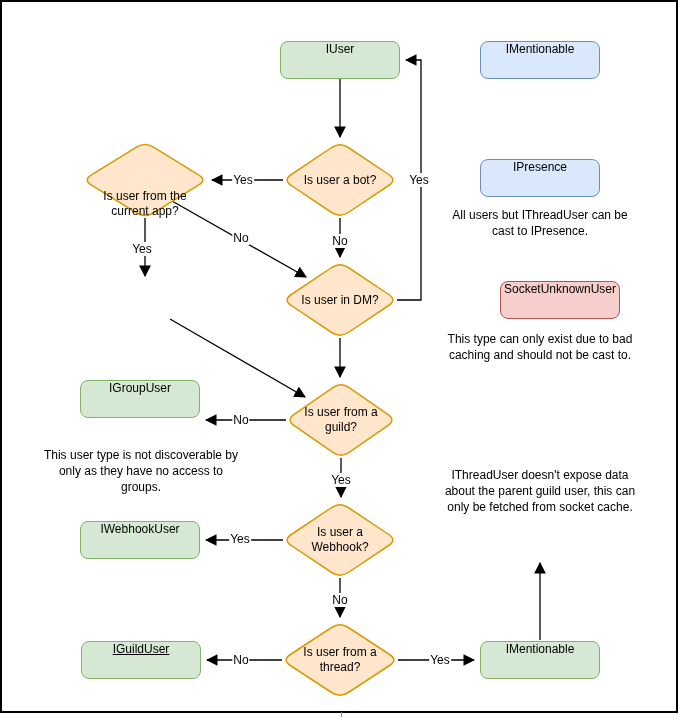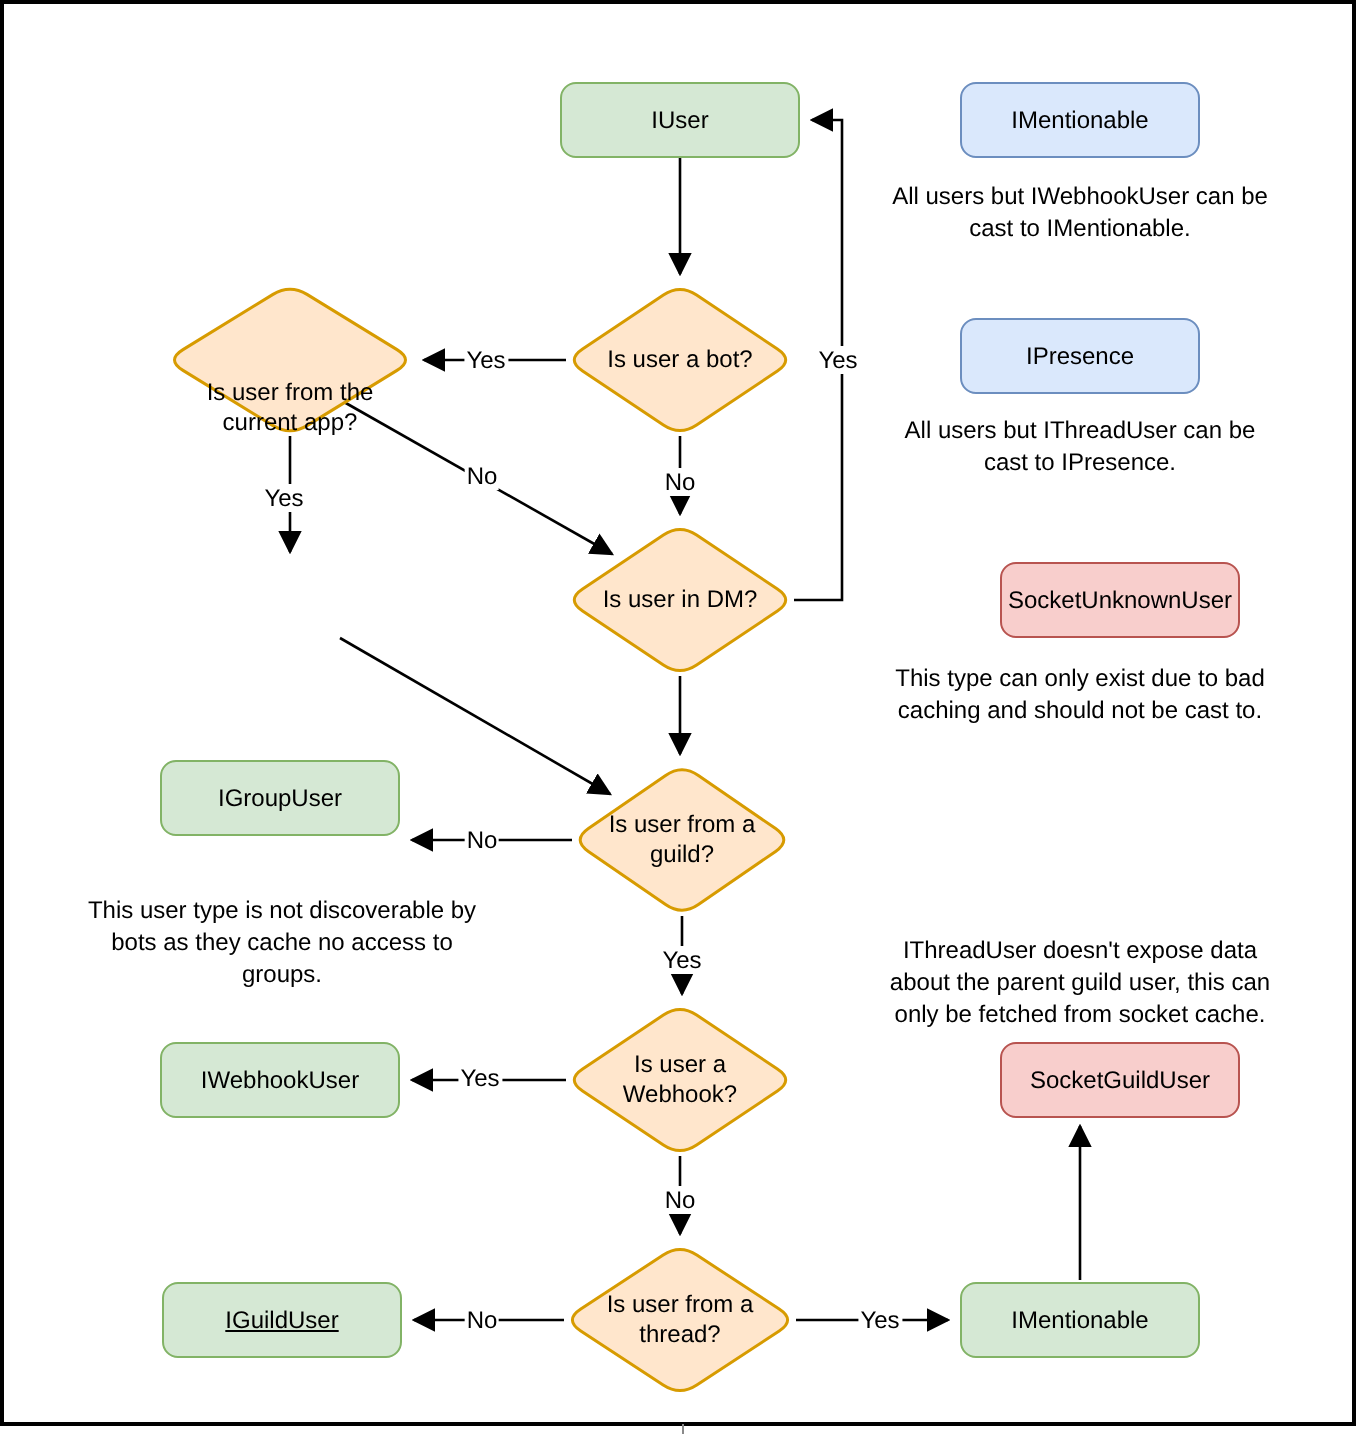--- a/index.html
+++ b/index.html
@@ -42,21 +42,21 @@
     stroke-width: 1.5;
   }
   .node {
     position: absolute;
     width: 120px;
     height: 38px;
     border-radius: 8px;
     border: 1.5px solid #000;
     box-sizing: border-box;
     display: flex;
-    align-items: center;
+    align-items: flex-start;
     justify-content: center;
     font-size: 12px;
     text-align: center;
   }
   .node.green { background: var(--node-green-fill, #d5e8d4); border-color: var(--node-green-stroke, #82b366); }
   .node.blue  { background: var(--node-blue-fill, #dae8fc);  border-color: var(--node-blue-stroke, #6c8ebf); }
   .node.red   { background: var(--node-red-fill, #f8cecc);   border-color: var(--node-red-stroke, #b85450); margin-left: 20px; }
   .decision-label {
     position: absolute;
     width: 112px;
@@ -133,23 +133,20 @@
     </div>
   <div class="node red" style="left:480px; top:281px;">
       <span>SocketUnknownUser</span>
     </div>
   <div class="node green" style="left:80px;  top:380px;">
       <span>IGroupUser</span>
     </div>
   <div class="node green" style="left:80px;  top:521px;">
       <span>IWebhookUser</span>
     </div>
-  <div class="node red" style="left:480px; top:521px;">
-      <span>SocketGuildUser</span>
-    </div>
   <div class="node green" style="left:81px;  top:641px;text-decoration:underline;">
       <span>IGuildUser</span>
     </div>
   <div class="node green" style="left:480px; top:641px;">
       <span>IMentionable</span>
     </div>
 
   <div class="decision-label" style="left:340px; top:180px;">Is user a bot?</div>
   <div class="decision-label" style="left:145px; top:180px;margin-top:24px;">Is user from the
 current app?</div>
@@ -166,26 +163,24 @@
   <span class="edge-label" style="left:142px; top:249px;">Yes</span>
   <span class="edge-label" style="left:241px; top:238px;">No</span>
   <span class="edge-label" style="left:419px; top:180px;">Yes</span>
   <span class="edge-label" style="left:241px; top:420px;">No</span>
   <span class="edge-label" style="left:341px; top:480px;">Yes</span>
   <span class="edge-label" style="left:240px; top:539px;">Yes</span>
   <span class="edge-label" style="left:340px; top:600px;">No</span>
   <span class="edge-label" style="left:241px; top:660px;">No</span>
   <span class="edge-label" style="left:440px; top:660px;">Yes</span>
 
-  <div class="note" style="left:430px; top:90px;">All users but IWebhookUser can be
-cast to IMentionable.</div>
   <div class="note" style="left:430px; top:207px;">All users but IThreadUser can be
 cast to IPresence.</div>
   <div class="note" style="left:430px; top:331px;">This type can only exist due to bad
 caching and should not be cast to.</div>
   <div class="note" style="left:31px;  top:447px;">This user type is not discoverable by
-bots as they cache no access to
+only as they have no access to
 groups.</div>
   <div class="note" style="left:430px; top:467px;">IThreadUser doesn't expose data
 about the parent guild user, this can
 only be fetched from socket cache.</div>
 
 </div>
 
 </body></html>

